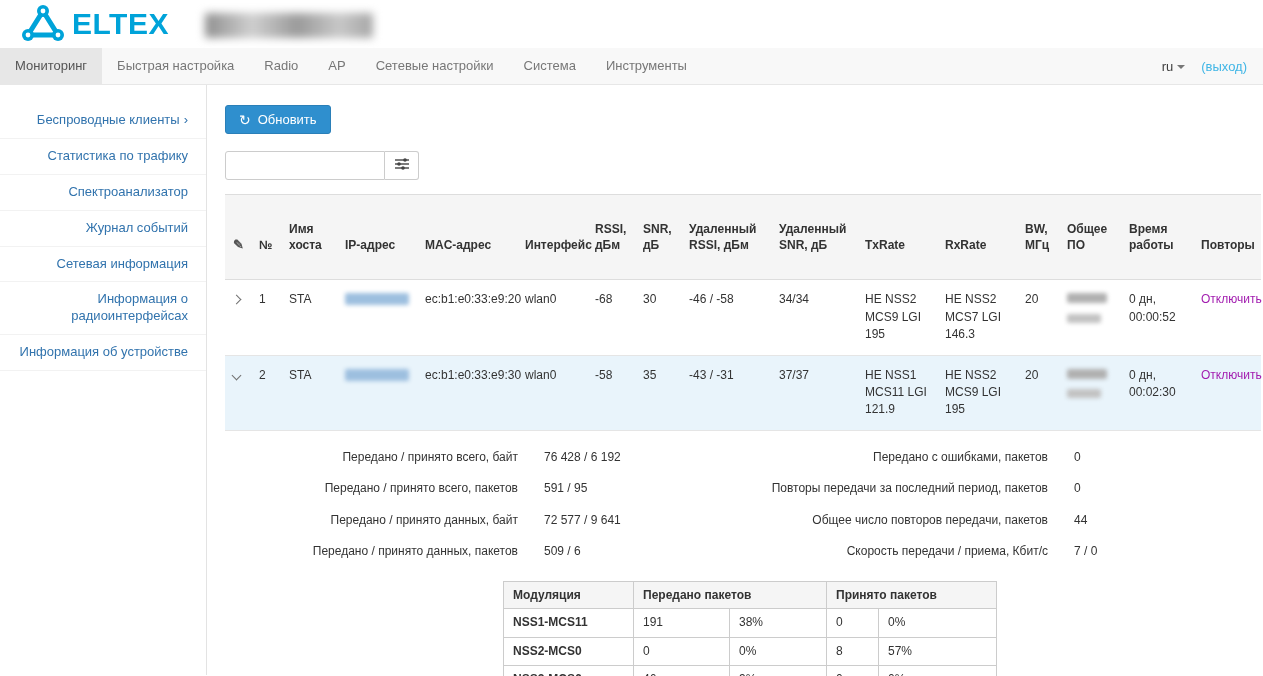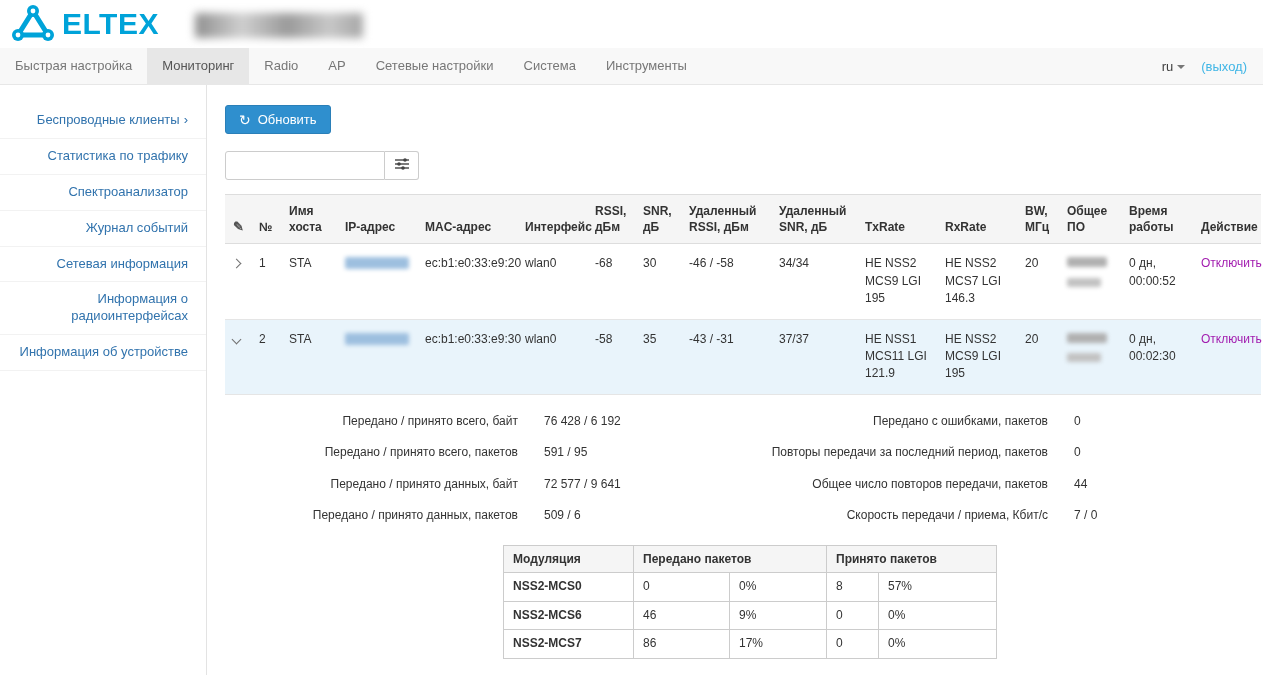--- a/index.html
+++ b/index.html
@@ -4,21 +4,21 @@
 <style>
   * { box-sizing: border-box; margin: 0; padding: 0; }
   html,body { width: 1263px; }
   body {
     font-family: "Liberation Sans", sans-serif;
     font-size: 13px;
     color: #333;
     background: #fff;
   }
   
-  .topbar { height: 48px; display: flex; align-items: center; padding-left: 10px; background: #fff; }
+  .topbar { height: 48px; display: flex; align-items: center; padding-left: 20px; background: #fff; }
   .logo { display: flex; align-items: center; gap: 6px; }
   .logo-text { font-size: 30px; font-weight: bold; color: #00a3d9; letter-spacing: 0.5px; line-height: 1; }
   .redacted { display: inline-block; border-radius: 2px; }
   .title-redacted {
     width: 168px; height: 25px; margin-left: 36px; margin-top: 2px;
     background: linear-gradient(90deg,#8f8f8f 0%,#cfcfcf 28%,#9a9a9a 55%,#c8c8c8 80%,#a5a5a5 100%);
     filter: blur(4px);
   }
   
   .nav { height: 37px; background: #f8f8f8; border-bottom: 1px solid #e7e7e7; display: flex; align-items: stretch; }
@@ -47,21 +47,21 @@
     padding: 0 8px; font-size: 13px; font-family: "Liberation Sans", sans-serif; outline: none;
   }
   .btn-filter {
     width: 34px; height: 29px; border: 1px solid #ccc; border-left: none; border-radius: 0 3px 3px 0;
     background: #fff; display: inline-flex; align-items: center; justify-content: center; cursor: pointer;
   }
   
   table.clients { width: 100%; border-collapse: collapse; margin-top: 14px; font-size: 12px; table-layout: fixed; }
   table.clients th {
     text-align: left; vertical-align: bottom; font-weight: bold; color: #333;
-    padding: 8px 8px; background: #f5f5f5; border-top: 1px solid #ddd; border-bottom: 1px solid #ddd; line-height: 1.35;
+    padding: 26px 8px; background: #f5f5f5; border-top: 1px solid #ddd; border-bottom: 1px solid #ddd; line-height: 1.35;
   }
   table.clients td { padding: 11px 8px; vertical-align: top; border-top: 1px solid #e5e5e5; line-height: 1.45; }
   tr.row-expanded td { background: #e9f4fb; }
   .chev { display: inline-block; width: 7px; height: 7px; border-right: 1.6px solid #707070; border-bottom: 1.6px solid #707070; }
   .chev-right { transform: rotate(-45deg); }
   .chev-down { transform: rotate(45deg); }
   .edit-glyph { color: #555; font-size: 13px; }
   a.action-link { color: #a21caf; text-decoration: none; cursor: pointer; }
   .ip-redacted { width: 64px; height: 12px; background: #9dbfdf; filter: blur(2px); margin-top: 2px; }
   .fw-redacted-1 { width: 40px; height: 10px; background: #b0b0b0; filter: blur(2px); margin-top: 2px; }
@@ -96,22 +96,22 @@
         <circle cx="38" cy="31" r="6" fill="#00a3d9"></circle>
           <circle cx="38" cy="31" r="2.4" fill="#fff"></circle>
       </svg>
     </span>
     <span class="logo-text">ELTEX</span>
   </div>
   <div class="redacted title-redacted"></div>
 </header>
 
 <nav class="nav">
+  <div class="nav-item active">Мониторинг</div>
   <div class="nav-item">Быстрая настройка</div>
-  <div class="nav-item active">Мониторинг</div>
   <div class="nav-item">Radio</div>
   <div class="nav-item">AP</div>
   <div class="nav-item">Сетевые настройки</div>
   <div class="nav-item">Система</div>
   <div class="nav-item">Инструменты</div>
   <div class="nav-right">
     <span class="lang"><span>ru</span><span class="caret"></span></span>
     <a class="logout">(выход)</a>
   </div>
 </nav>
@@ -181,21 +181,21 @@
           <th>Интерфейс</th>
           <th>RSSI, дБм</th>
           <th>SNR, дБ</th>
           <th>Удаленный RSSI, дБм</th>
           <th>Удаленный SNR, дБ</th>
           <th>TxRate</th>
           <th>RxRate</th>
           <th>BW, МГц</th>
           <th>Общее ПО</th>
           <th>Время работы</th>
-          <th>Действие</th>
+          <th>Повторы</th>
         </tr>
       </thead>
       <tbody>
         <tr>
           <td><span class="chev chev-right"></span></td>
           <td>1</td>
           <td>STA</td>
           <td><div class="redacted ip-redacted"></div></td>
           <td>ec:b1:e0:33:e9:20</td>
           <td>wlan0</td>
@@ -279,20 +279,27 @@
               </colgroup>
               <thead>
                 <tr>
                   <th>Модуляция</th>
                   <th colspan="2">Передано пакетов</th>
                   <th colspan="2">Принято пакетов</th>
                 </tr>
               </thead>
               <tbody>
                 <tr>
+                  <td class="mod-name">NSS1-MCS11</td>
+                  <td>191</td>
+                  <td>38%</td>
+                  <td>0</td>
+                  <td>0%</td>
+                </tr>
+                <tr>
                   <td class="mod-name">NSS2-MCS0</td>
                   <td>0</td>
                   <td>0%</td>
                   <td>8</td>
                   <td>57%</td>
                 </tr>
                 <tr>
                   <td class="mod-name">NSS2-MCS6</td>
                   <td>46</td>
                   <td>9%</td>

